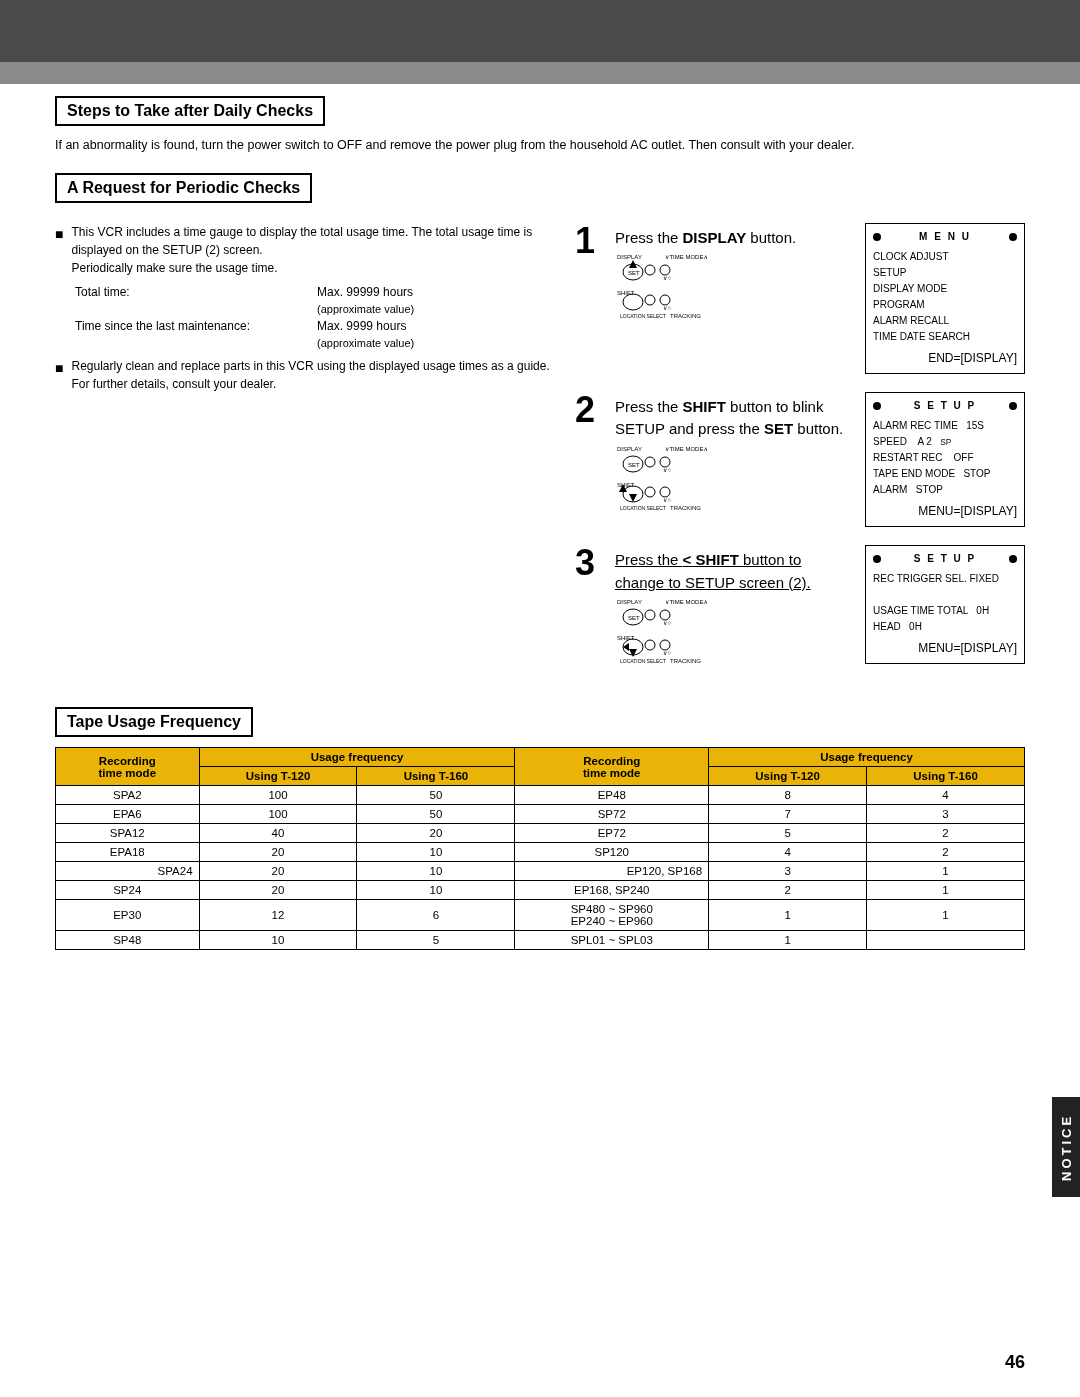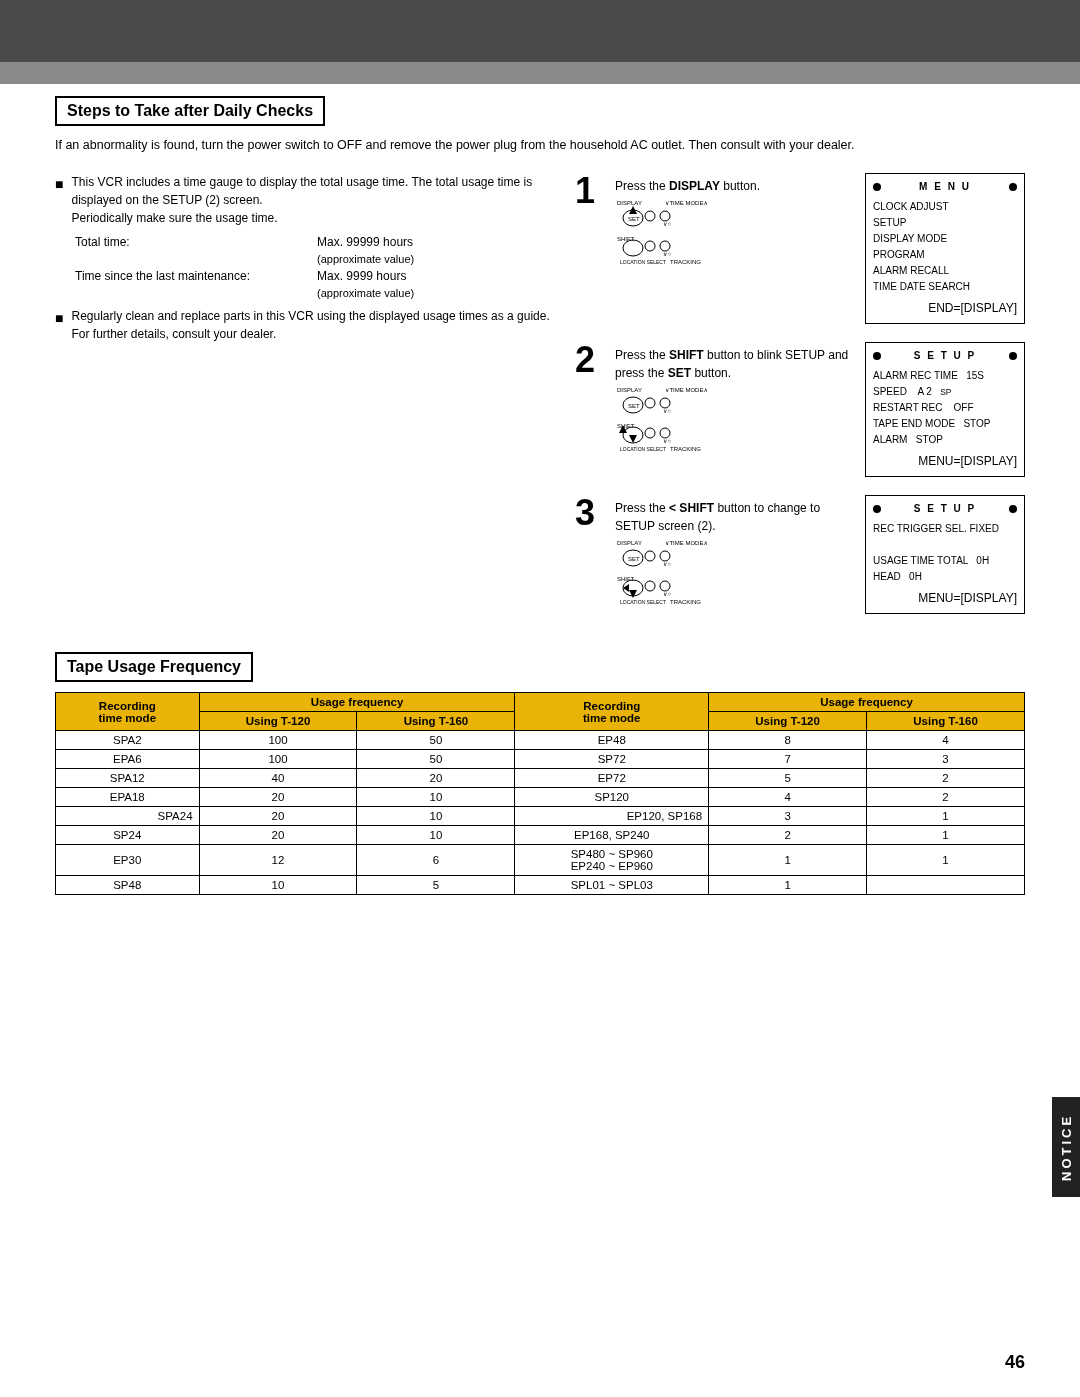--- a/index.html
+++ b/index.html
@@ -83,21 +83,21 @@
     }
     .step-number {
       font-size: 36px;
       font-weight: bold;
       line-height: 1;
       width: 28px;
       flex-shrink: 0;
     }
     .step-desc {
       flex: 1;
-      font-size: 12px;
+      font-size: 15px;
       line-height: 1.5;
       padding-top: 4px;
     }
     .step-desc strong { font-weight: bold; }
     .step-screen {
       width: 160px;
       flex-shrink: 0;
       border: 1.5px solid #000;
       padding: 5px 7px;
       font-size: 10px;
@@ -187,20 +187,21 @@
 <div class="sub-banner"></div>
 
 <div class="main-content">
 
   <div>
     <div class="section-title">Steps to Take after Daily Checks</div>
     <p class="intro-text">If an abnormality is found, turn the power switch to OFF and remove the power plug from the household AC outlet. Then consult with your dealer.</p>
   </div>
 
   <div>
+    <div class="section-title">A Request for Periodic Checks</div>
 
     <div class="two-col" style="margin-top:10px;">
 
       <div class="left-col">
 
         <div class="bullet-item">
           <span class="bullet-symbol">■</span>
           <div class="bullet-text">
             This VCR includes a time gauge to display the total usage time. The total usage time is displayed on the SETUP (2) screen.<br>
             Periodically make sure the usage time.
@@ -310,21 +311,21 @@
             <div class="screen-line">SPEED &nbsp;&nbsp; A 2 &nbsp;&nbsp;<small>SP</small></div>
             <div class="screen-line">RESTART REC &nbsp;&nbsp; OFF</div>
             <div class="screen-line">TAPE END MODE &nbsp; STOP</div>
             <div class="screen-line">ALARM &nbsp; STOP</div>
             <div class="screen-footer">MENU=[DISPLAY]</div>
           </div>
         </div>
 
         <div class="step-block">
           <div class="step-number">3</div>
-          <div style="flex:1;">
+          <div style="flex:1;text-decoration:underline;">
             <div class="step-desc">
               Press the <strong>&lt; SHIFT</strong> button to change to SETUP screen (2).
             </div>
             <svg class="vcr-svg" viewBox="0 0 110 70">
               <text x="2" y="9" font-size="6" font-family="Arial">DISPLAY</text>
               <text x="50" y="9" font-size="6" font-family="Arial">∨TIME MODE∧</text>
               <ellipse cx="18" cy="22" rx="10" ry="8" fill="none" stroke="#000" stroke-width="1"></ellipse>
               <text x="13" y="25" font-size="6" font-family="Arial">SET</text>
               <circle cx="35" cy="20" r="5" fill="none" stroke="#000" stroke-width="1"></circle>
               <circle cx="50" cy="20" r="5" fill="none" stroke="#000" stroke-width="1"></circle>

